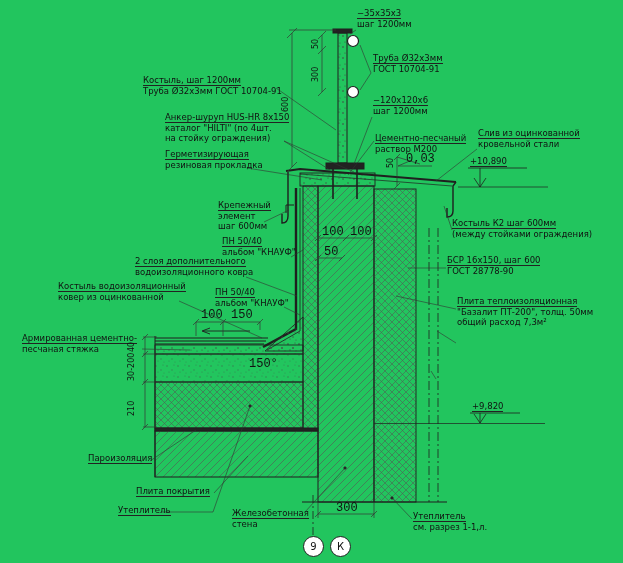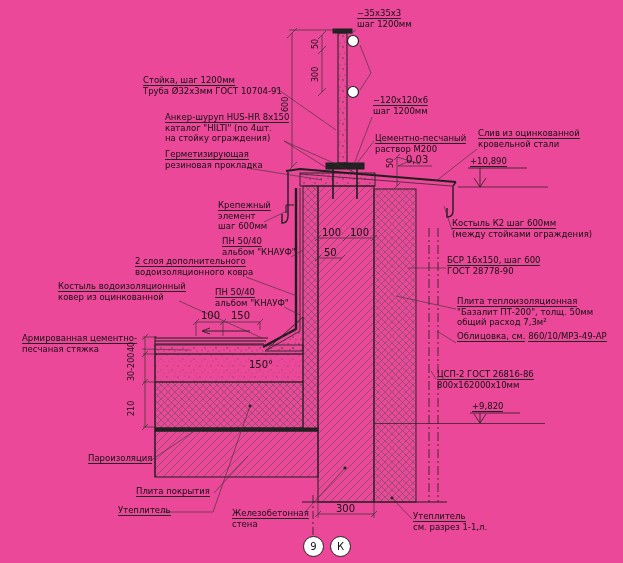--- a/index.html
+++ b/index.html
@@ -1,22 +1,22 @@
 <!DOCTYPE html>
 <html><head>
 <meta charset="utf-8">
 <style>
   html,body{margin:0;padding:0;background:#fff;}
-  #stage{position:relative;width:623px;height:563px;background:#ec4899;overflow:hidden;
+  #stage{position:relative;width:623px;height:563px;background:#22c55e;overflow:hidden;
          font-family:"DejaVu Sans", sans-serif;color:#111;}
   svg{position:absolute;left:0;top:0;}
   .lbl{position:absolute;font-size:8.5px;line-height:10px;white-space:nowrap;color:#111;}
   .lbl .ln{display:block;}
   .lbl .u{display:inline-block;border-bottom:1px solid #222;padding-bottom:0px;}
-  .dim{position:absolute;font-size:10px;line-height:9px;white-space:nowrap;color:#111;}
+  .dim{position:absolute;font-size:12px;line-height:9px;white-space:nowrap;color:#111;font-family:Liberation Mono, monospace;}
   .vdim{position:absolute;font-size:8px;line-height:9px;white-space:nowrap;color:#111;
         transform:rotate(-90deg);transform-origin:0 0;}
   .axis{position:absolute;width:19px;height:19px;border:1.2px solid #222;border-radius:50%;
         font-size:10px;line-height:19px;text-align:center;background:#fff;}
 </style>
 </head>
 <body>
 
 <div id="stage">
 
@@ -146,22 +146,26 @@
     <circle cx="345" cy="468" r="1.3" fill="#222"></circle>
   </g>
 
   <path d="M313,495 V536" stroke="#1f1f1f" stroke-width="0.8" stroke-dasharray="8 3 2 3"></path>
 </svg>
 
 <div class="lbl" style="left:357px;top:8px">
   <span class="ln u">−35x35x3</span>
   <span class="ln">шаг 1200мм</span>
 </div>
+<div class="lbl" style="left:373px;top:53px">
+  <span class="ln u">Труба Ø32x3мм</span>
+  <span class="ln">ГОСТ 10704-91</span>
+</div>
 <div class="lbl" style="left:143px;top:75px">
-  <span class="ln u">Стойка, шаг 1200мм</span>
+  <span class="ln u">Костыль, шаг 1200мм</span>
   <span class="ln">Труба Ø32x3мм ГОСТ 10704-91</span>
 </div>
 <div class="lbl" style="left:165px;top:112px">
   <span class="ln u">Анкер-шуруп HUS-HR 8x150</span>
   <span class="ln">каталог "HILTI" (по 4шт.</span>
   <span class="ln">на стойку ограждения)</span>
 </div>
 <div class="lbl" style="left:165px;top:149px">
   <span class="ln u">Герметизирующая</span>
   <span class="ln">резиновая прокладка</span>
@@ -214,28 +218,20 @@
   <span class="ln">песчаная стяжка</span>
 </div>
 <div class="lbl" style="left:447px;top:255px">
   <span class="ln u">БСР 16x150, шаг 600</span>
   <span class="ln">ГОСТ 28778-90</span>
 </div>
 <div class="lbl" style="left:457px;top:296px">
   <span class="ln u">Плита теплоизоляционная</span>
   <span class="ln">"Базалит ПТ-200", толщ. 50мм</span>
   <span class="ln">общий расход 7,3м²</span>
-</div>
-<div class="lbl" style="left:457px;top:331px">
-  <span class="ln u">Облицовка, см.</span>
-  <span class="ln u">860/10/МР3-49-АР</span>
-</div>
-<div class="lbl" style="left:437px;top:369px">
-  <span class="ln u">ЦСП-2 ГОСТ 26816-86</span>
-  <span class="ln">800x162000x10мм</span>
 </div>
 <div class="lbl" style="left:472px;top:401px">
   <span class="ln u">+9,820</span>
 </div>
 <div class="lbl" style="left:88px;top:453px">
   <span class="ln u">Пароизоляция</span>
 </div>
 <div class="lbl" style="left:136px;top:486px">
   <span class="ln u">Плита покрытия</span>
 </div>

